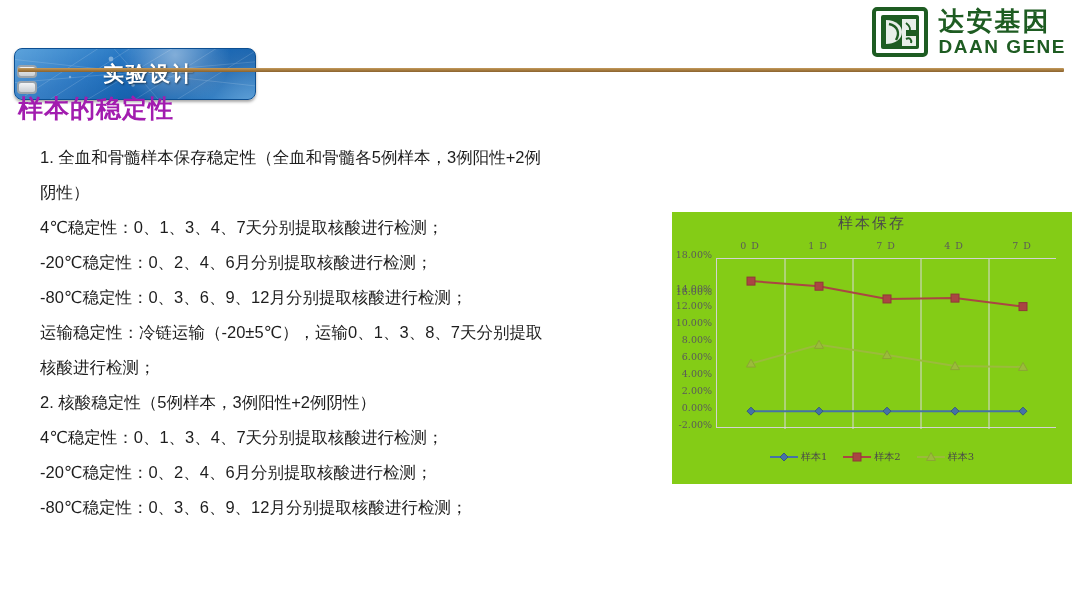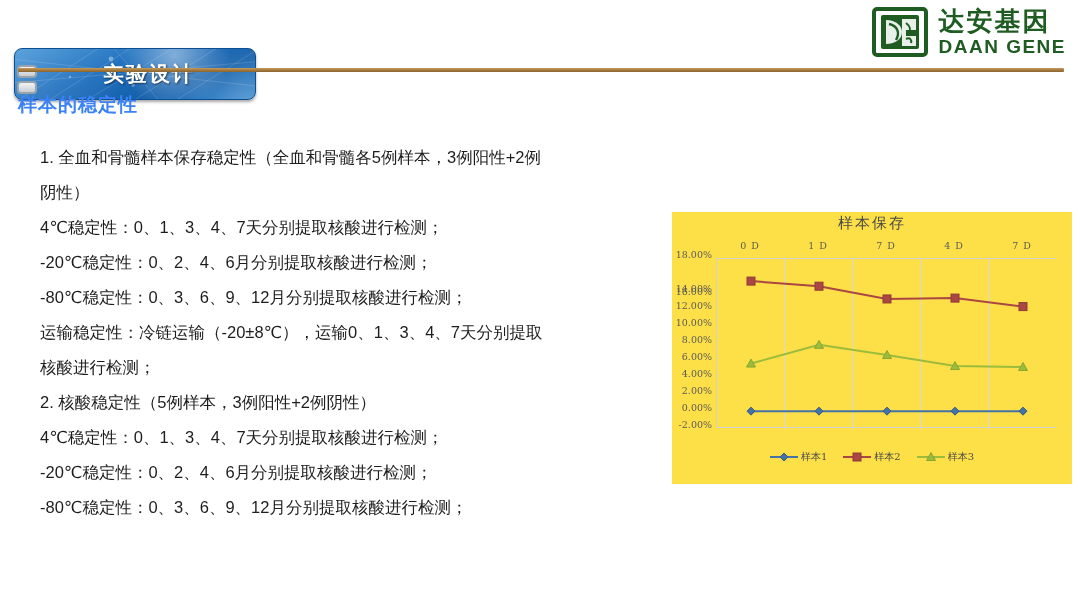--- a/index.html
+++ b/index.html
@@ -113,44 +113,44 @@
     font-weight: bold;
     color: #1e5c22;
     letter-spacing: 1.5px;
     margin-top: 3px;
   }
 
   
   .slide-title {
     position: absolute;
     left: 18px; top: 92px;
-    font-size: 19px;
+    font-size: 25px;
     font-weight: bold;
-    color: #3b82f6;
+    color: #a21caf;
     letter-spacing: 1px;
   }
   .body-text {
     position: absolute;
     left: 40px; top: 140px;
     width: 640px;
     font-size: 16.5px;
     color: #1d1d1d;
     line-height: 35px;
   }
   .body-text p {
     margin: 0;
   }
 
   
   .chart {
     position: absolute;
     left: 672px; top: 212px;
     width: 400px;
     height: 272px;
-    background: #fde047;
+    background: #84cc16;
   }
   .chart-title {
     position: absolute;
     left: 0; right: 0; top: 2px;
     text-align: center;
     font-size: 15px;
     color: #4a4a4a;
     font-family: "DejaVu Serif", "Liberation Serif", serif;
     letter-spacing: 2px;
   }
@@ -268,21 +268,21 @@
 </div>
 
 <div class="slide-title">样本的稳定性</div>
 
 <div class="body-text">
   <p>1. 全血和骨髓样本保存稳定性（全血和骨髓各5例样本，3例阳性+2例</p>
   <p>阴性）</p>
   <p>4℃稳定性：0、1、3、4、7天分别提取核酸进行检测；</p>
   <p>-20℃稳定性：0、2、4、6月分别提取核酸进行检测；</p>
   <p>-80℃稳定性：0、3、6、9、12月分别提取核酸进行检测；</p>
-  <p>运输稳定性：冷链运输（-20±8℃），运输0、1、3、4、7天分别提取</p>
+  <p>运输稳定性：冷链运输（-20±5℃），运输0、1、3、8、7天分别提取</p>
   <p>核酸进行检测；</p>
   <p>2. 核酸稳定性（5例样本，3例阳性+2例阴性）</p>
   <p>4℃稳定性：0、1、3、4、7天分别提取核酸进行检测；</p>
   <p>-20℃稳定性：0、2、4、6月分别提取核酸进行检测；</p>
   <p>-80℃稳定性：0、3、6、9、12月分别提取核酸进行检测；</p>
 </div>
 
 <div class="chart">
   <div class="chart-title">样本保存</div>
   <div class="chart-xlabels" id="x-labels">

